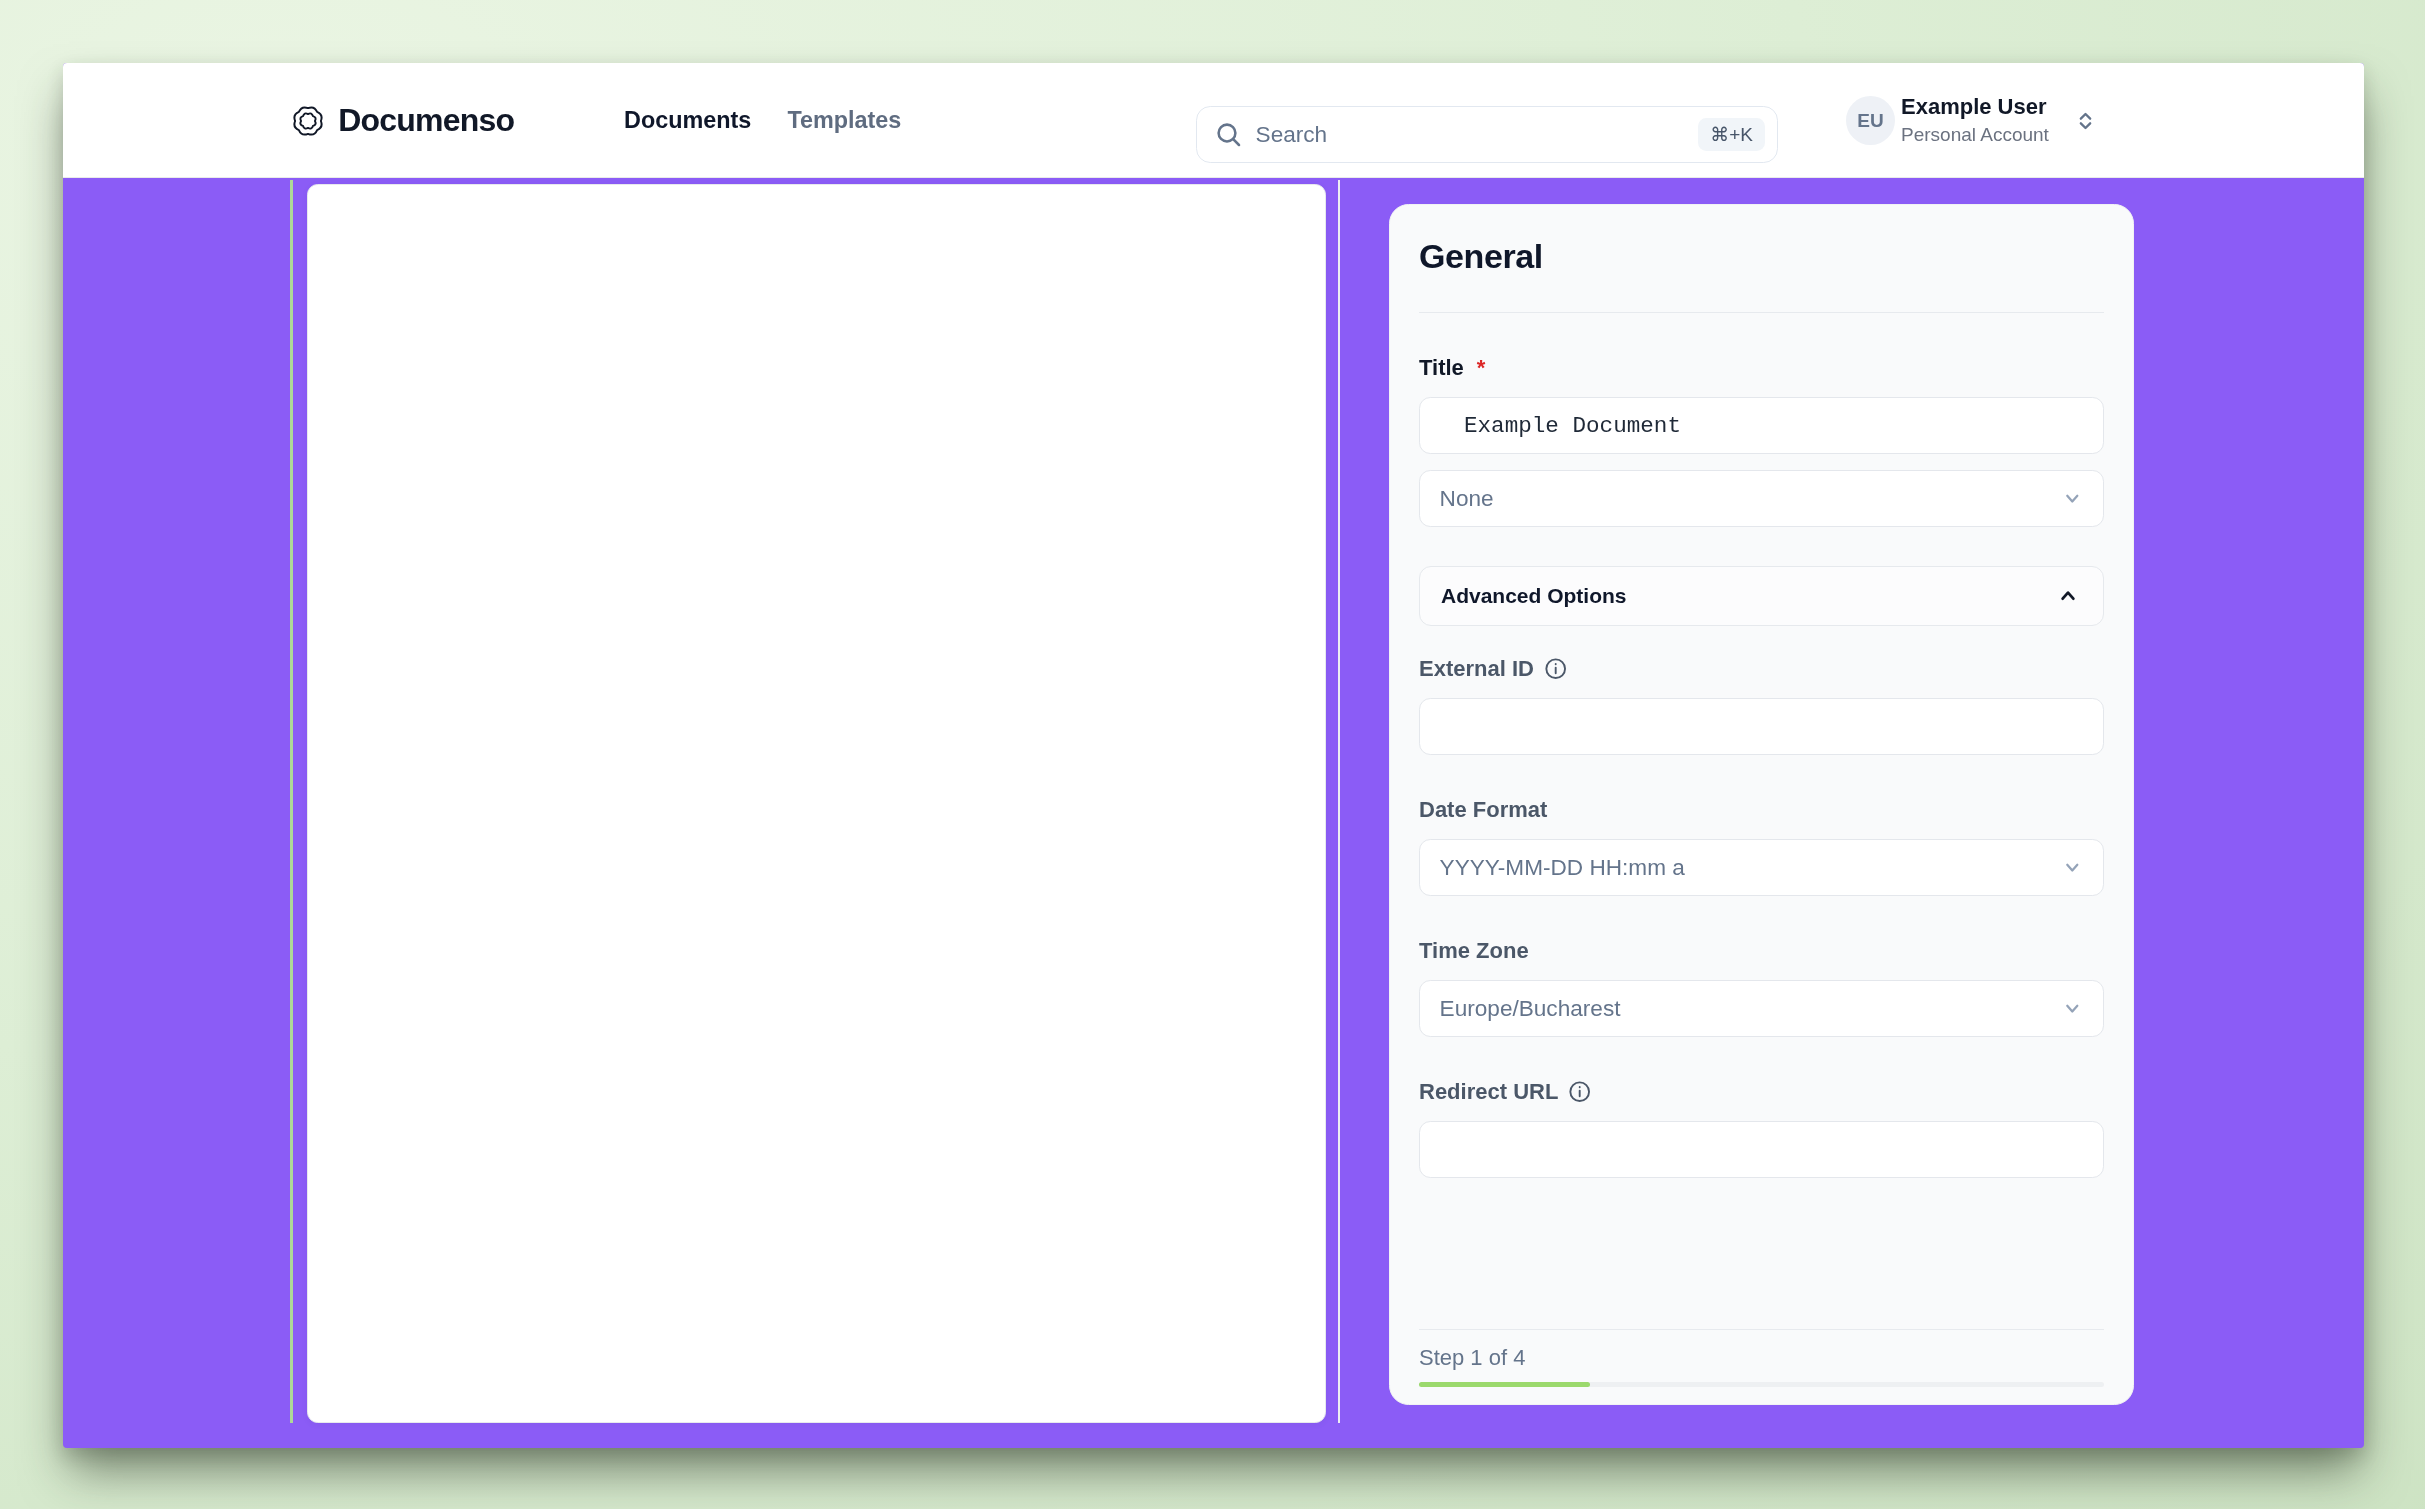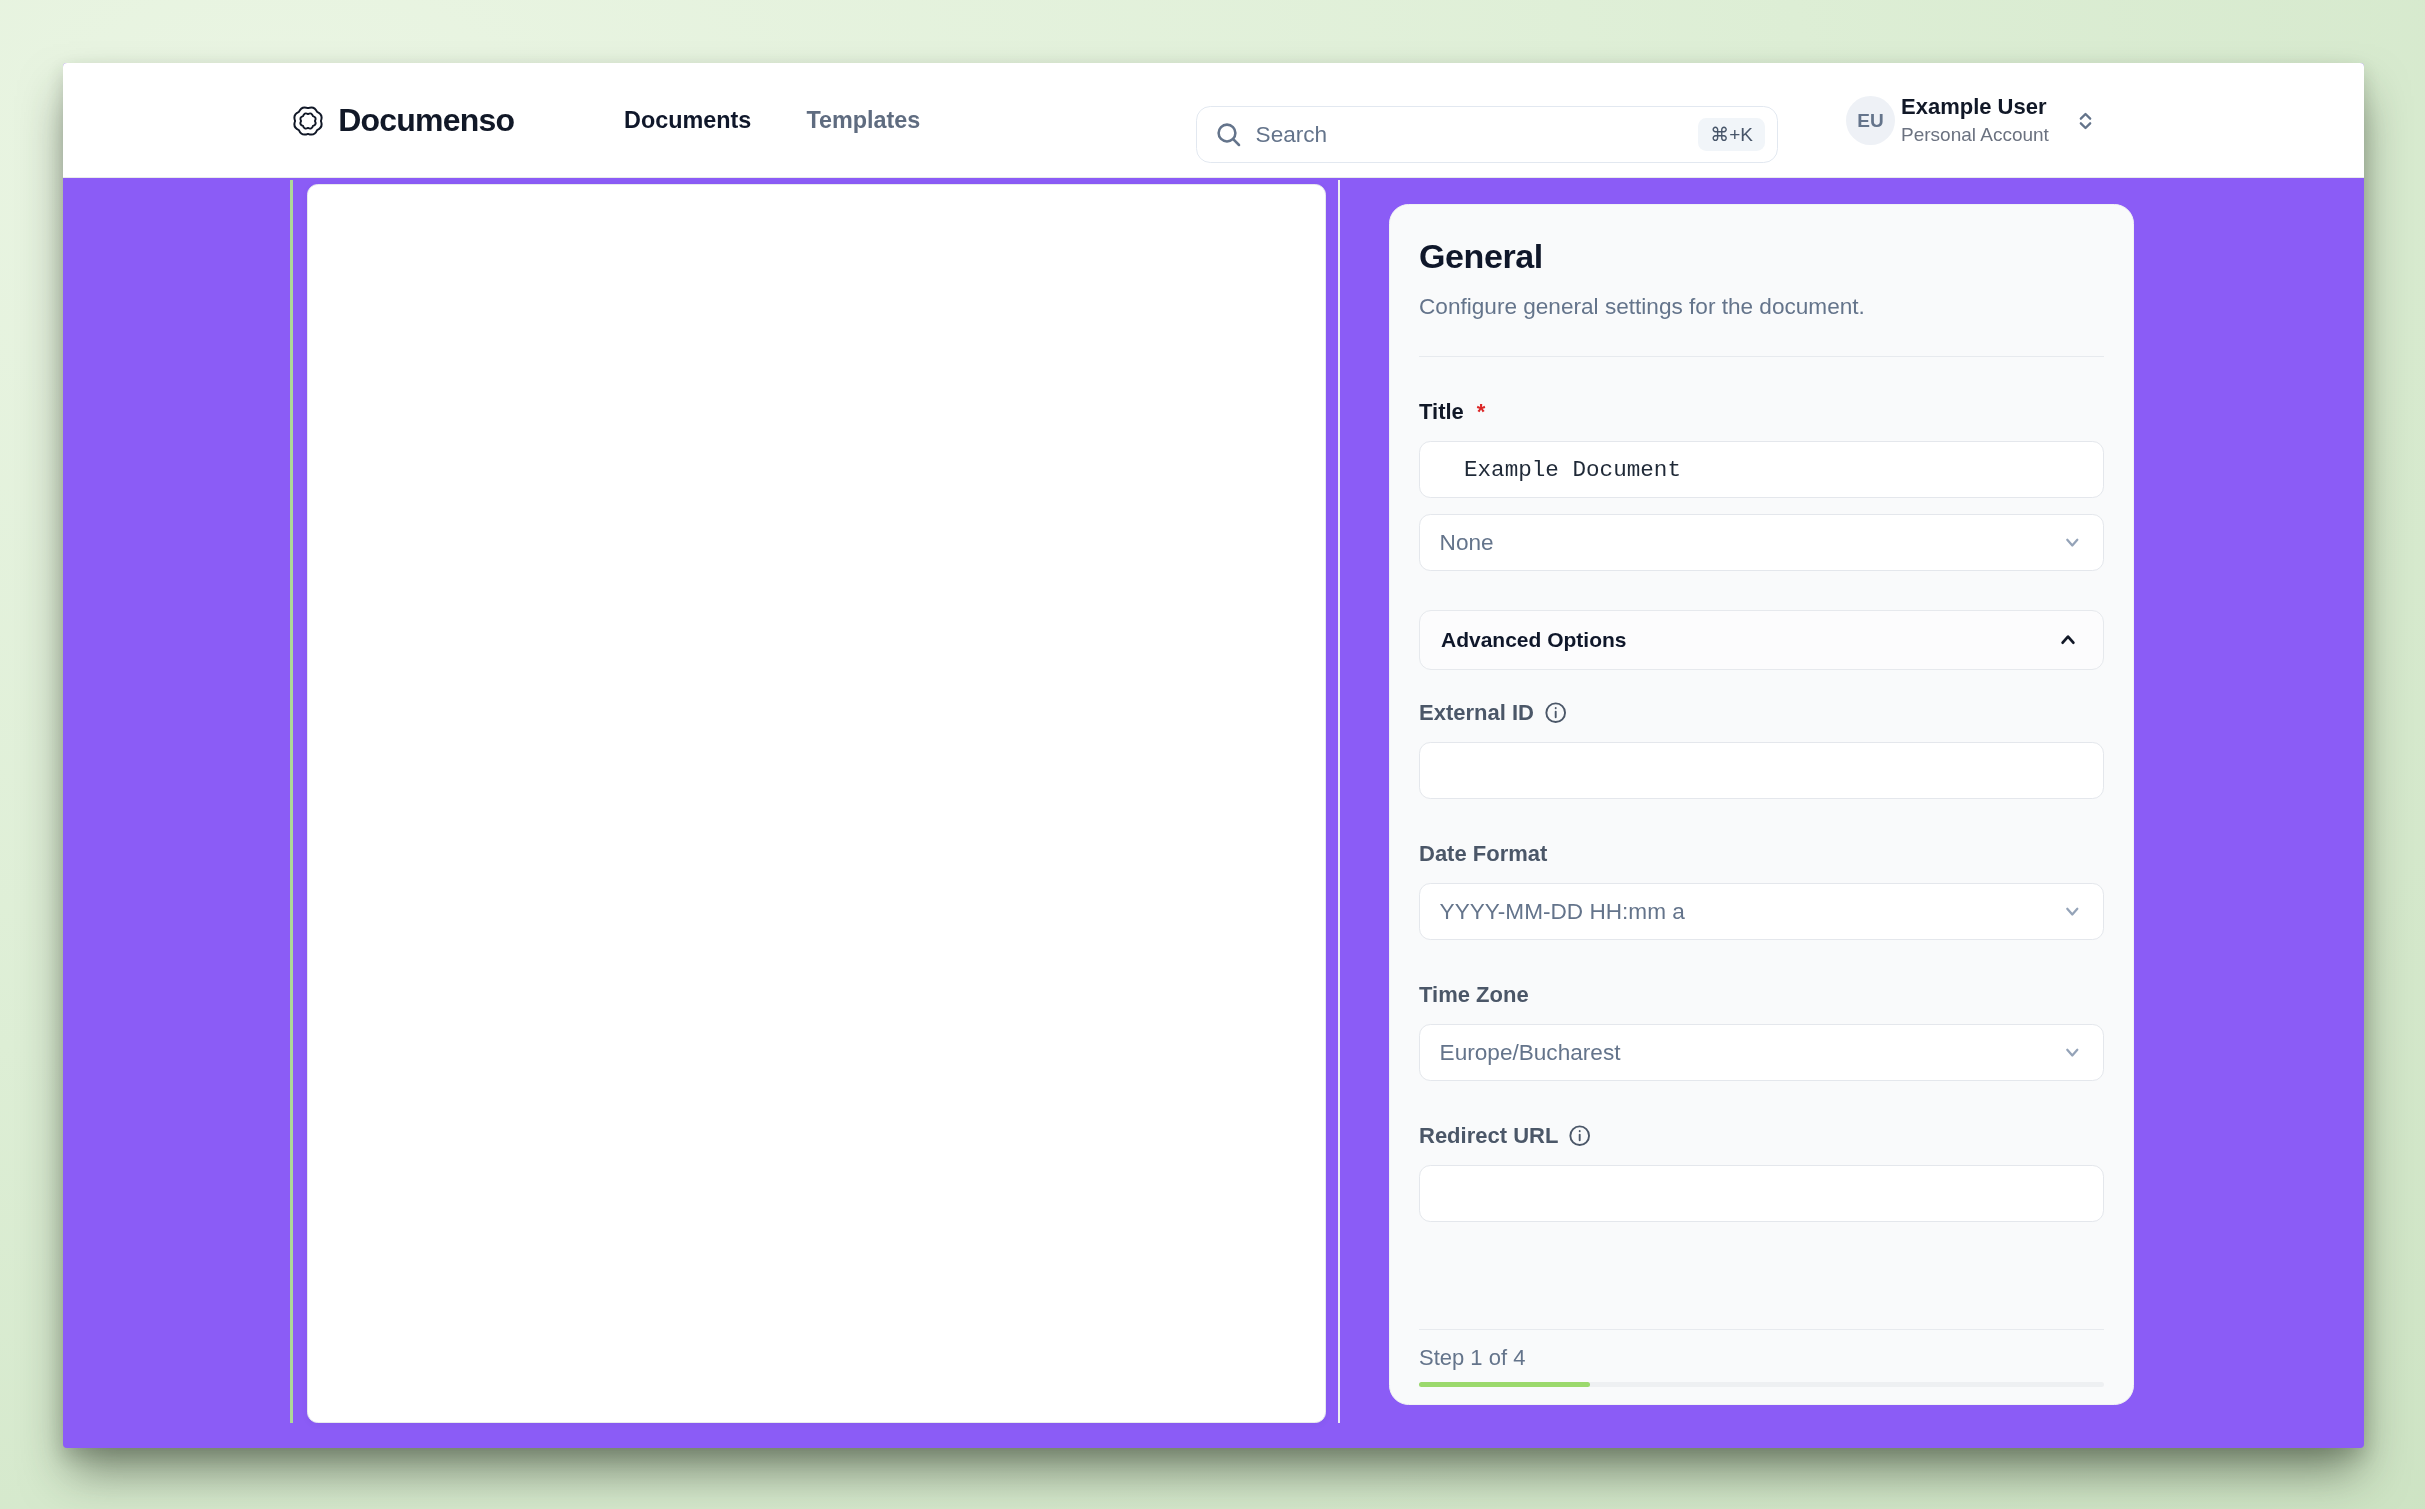--- a/index.html
+++ b/index.html
@@ -13,21 +13,21 @@
   .card {
     position:absolute; left:63px; top:63px; width:2301px; height:1385px;
     background:#8b5cf6; border-radius:4px; overflow:hidden;
     box-shadow:0 27px 45px -4.5px rgba(38,50,32,.55), 0 7.5px 16.6px rgba(38,50,32,.16);
   }
   
   .topnav { position:absolute; left:0; top:0; width:100%; height:115px;
             border-bottom:1.5px solid #e9ebe9; background:#fff; }
   .brand { position:absolute; left:229px; top:0; height:115px; display:flex; align-items:center; gap:14.3px; }
   .brand-name { font-size:32px; font-weight:800; color:#111827; letter-spacing:-0.8px; }
-  .nav { position:absolute; left:561px; top:0; height:115px; display:flex; align-items:center; gap:55px; }
+  .nav { position:absolute; left:561px; top:0; height:115px; display:flex; align-items:center; gap:36px; }
   .nav a { text-decoration:none; font-size:23.4px; font-weight:600; cursor:pointer; }
   .nav a.active { color:#0f172a; }
   .nav a.muted  { color:#5f6c80; }
   .search { position:absolute; left:1133px; top:43px; width:582px; height:57px;
             background:#fff; border:1.5px solid #e2e8f0; border-radius:14.3px;
             display:flex; align-items:center; padding:0 12px 0 18px;justify-content:flex-end; }
   .search svg { flex:0 0 auto; }
   .search input { flex:1; border:none; outline:none; font-size:22.6px; color:#334155;
                   margin-left:13.6px; font-family:inherit; background:transparent; }
   .search input::placeholder { color:#64748b; }
@@ -124,21 +124,20 @@
     </div>
   </header>
 
   <div class="green-line"></div>
   <div class="doc-page"></div>
   <div class="vdivider"></div>
 
   <aside class="panel">
     <div class="panel-inner">
       <h1>General</h1>
-      <p class="panel-subtitle">Configure general settings for the document.</p>
       <hr class="panel-divider">
 
       <div class="field-label mt-sec">
         <span>Title</span>
           <span class="req">*</span>
       </div>
       <input class="text-input" value="Example Document" style="">
 
       <div class="select">
         <span class="sel-value">None</span>

